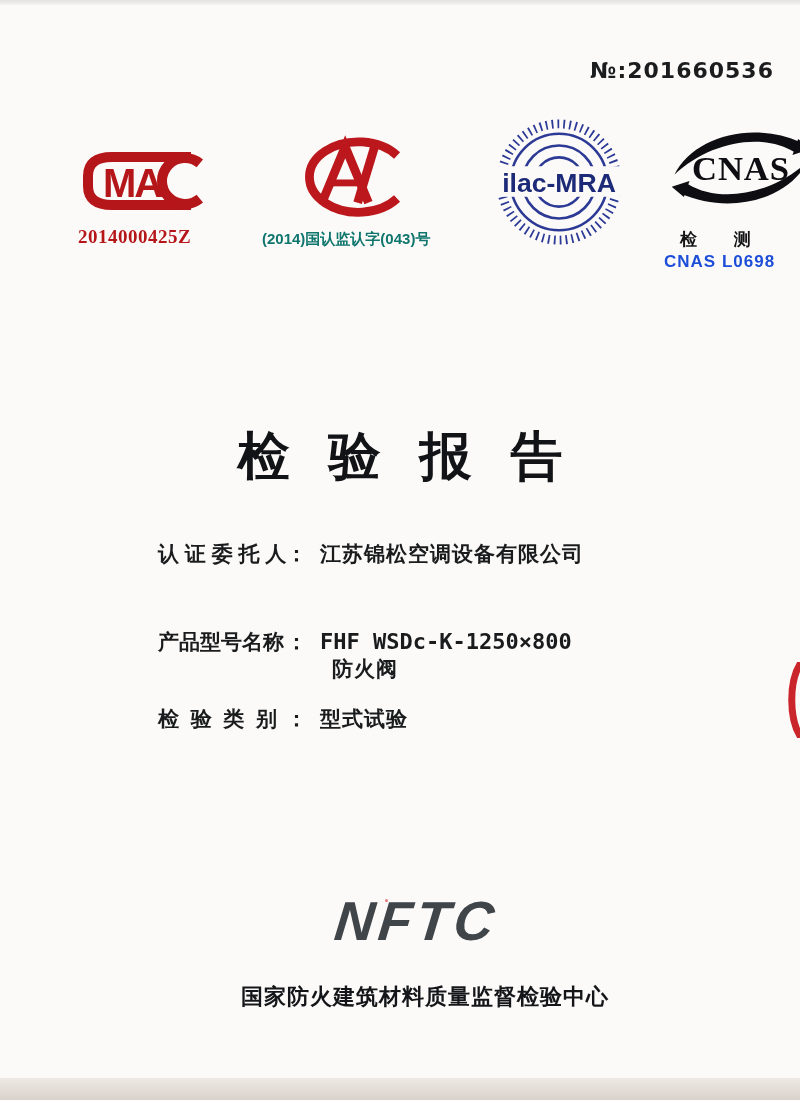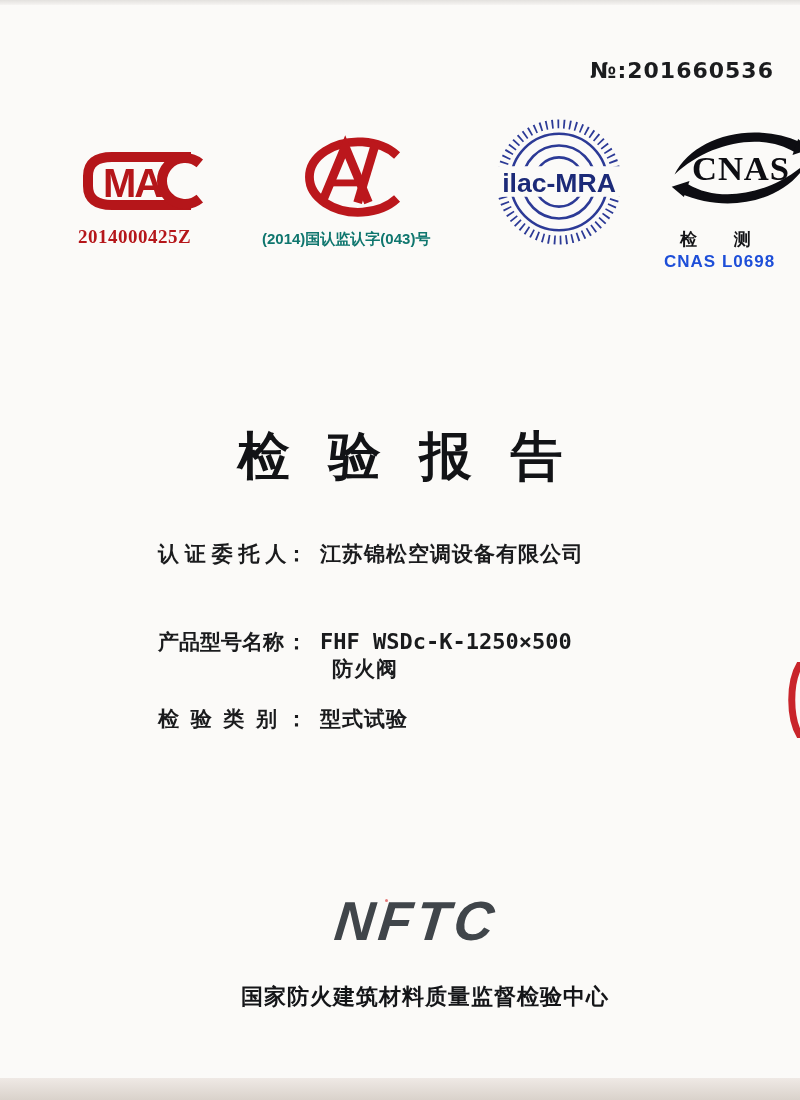--- a/index.html
+++ b/index.html
@@ -107,21 +107,21 @@
 
   <div class="doc-title">
     <span>检验报告</span>
   </div>
 
   <div class="field-row f1">
     <span class="flabel">认 证 委 托 人</span><span class="fcolon">：</span><span class="fvalue">江苏锦松空调设备有限公司</span>
   </div>
 
   <div class="field-row f2">
-    <span class="flabel">产品型号名称</span><span class="fcolon">：</span><span class="fvalue"><span class="fvalue-model">FHF WSDc-K-1250×500</span><span class="fvalue2">防火阀</span></span>
+    <span class="flabel">产品型号名称</span><span class="fcolon">：</span><span class="fvalue"><span class="fvalue-model">FHF WSDc-K-1250×800</span><span class="fvalue2">防火阀</span></span>
   </div>
 
   <div class="field-row f3">
     <span class="flabel">检  验  类  别</span><span class="fcolon">：</span><span class="fvalue">型式试验</span>
   </div>
 
   <div class="nftc">
     <span>NFTC</span>
   </div>
   <div class="speck-red" style="left:385px;top:899px;"></div>

